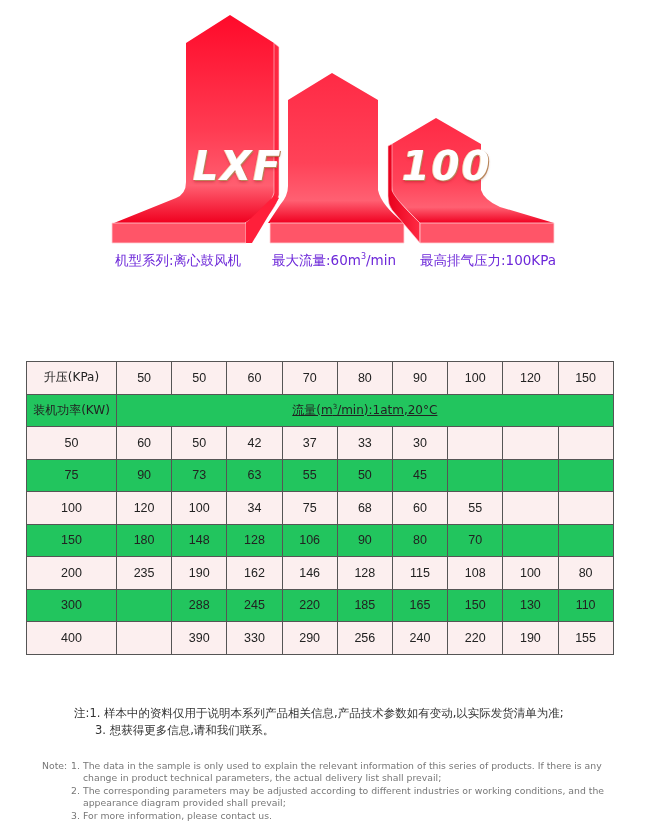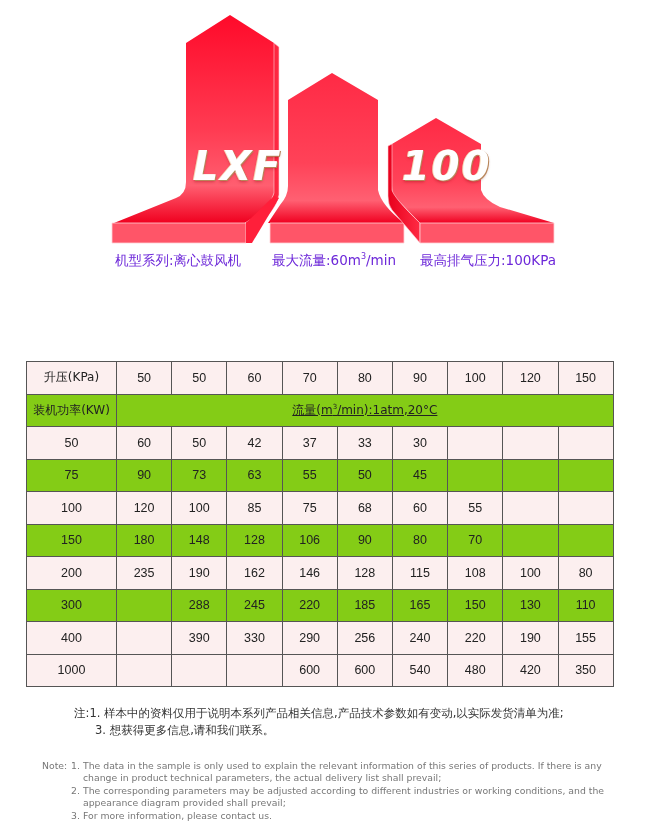--- a/index.html
+++ b/index.html
@@ -26,21 +26,21 @@
   .specs sup { font-size: 8px; vertical-align: 6px; }
 
   
   table.perf { position: absolute; left: 26px; top: 313px; border-collapse: collapse;
                width: 587px; table-layout: fixed;
                font-family: "Liberation Sans", sans-serif; font-size: 12.5px; color: #222; margin-top: 48px; }
   table.perf td { border: 1.5px solid #555; text-align: center; height: 31.5px; padding: 0; }
   table.perf col.c0 { width: 90px; }
   table.perf col.cx { width: 55.2px; }
   tr.pink td { background: #fcefef; }
-  tr.grey td { background: #84cc16; }
+  tr.grey td { background: #22c55e; }
   td.label-cn { font-family: "DejaVu Sans", sans-serif; font-size: 12px; }
   td.flow-caption { font-family: "DejaVu Sans", sans-serif; font-size: 12px; text-decoration: underline; }
   td.flow-caption sup { font-size: 7px; vertical-align: 5px; }
 
   
   .notes-cn { position: absolute; left: 30px; top: 705px; font-size: 11.5px; color: #333;
               line-height: 17px; font-family: "DejaVu Sans", sans-serif; margin-left: 44px; }
   .notes-cn .ind { padding-left: 21px; }
   .notes-en { position: absolute; left: 30px; top: 760px; width: 600px; font-size: 9.3px;
               color: #777; line-height: 12.4px; font-family: "DejaVu Sans", sans-serif; }
@@ -153,21 +153,21 @@
         <td>50</td>
         <td>45</td>
         <td></td>
         <td></td>
         <td></td>
       </tr>
       <tr class="pink">
         <td>100</td>
         <td>120</td>
         <td>100</td>
-        <td>85</td>
+        <td>34</td>
         <td>75</td>
         <td>68</td>
         <td>60</td>
         <td>55</td>
         <td></td>
         <td></td>
       </tr>
       <tr class="grey">
         <td>150</td>
         <td>180</td>
@@ -208,32 +208,20 @@
         <td>400</td>
         <td></td>
         <td>390</td>
         <td>330</td>
         <td>290</td>
         <td>256</td>
         <td>240</td>
         <td>220</td>
         <td>190</td>
         <td>155</td>
-      </tr>
-      <tr class="pink">
-        <td>1000</td>
-        <td></td>
-        <td></td>
-        <td></td>
-        <td>600</td>
-        <td>600</td>
-        <td>540</td>
-        <td>480</td>
-        <td>420</td>
-        <td>350</td>
       </tr>
     </tbody>
 </table>
 
 <div class="notes-cn">
   <div><span>注:</span><span>1. 样本中的资料仅用于说明本系列产品相关信息,产品技术参数如有变动,以实际发货清单为准;</span></div>
   <div class="ind">3. 想获得更多信息,请和我们联系。</div>
 </div>
 
 <div class="notes-en">

